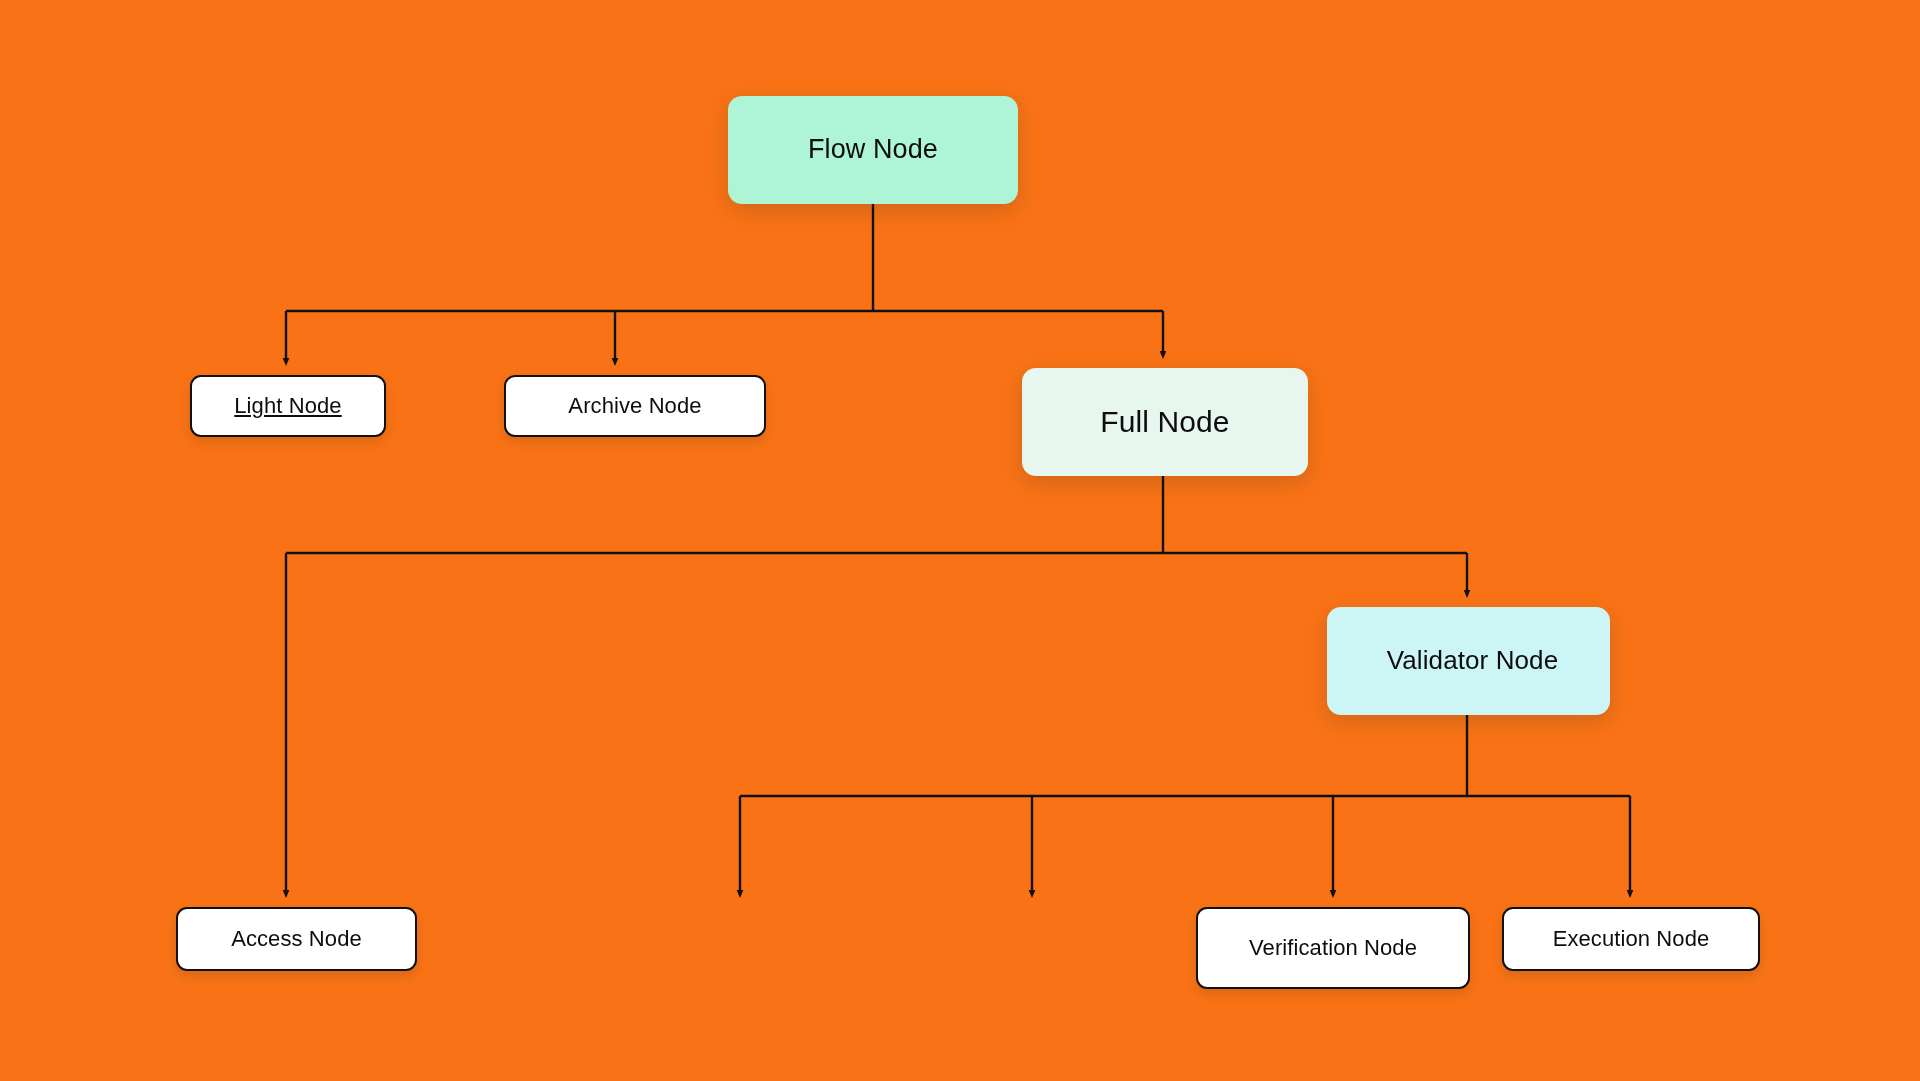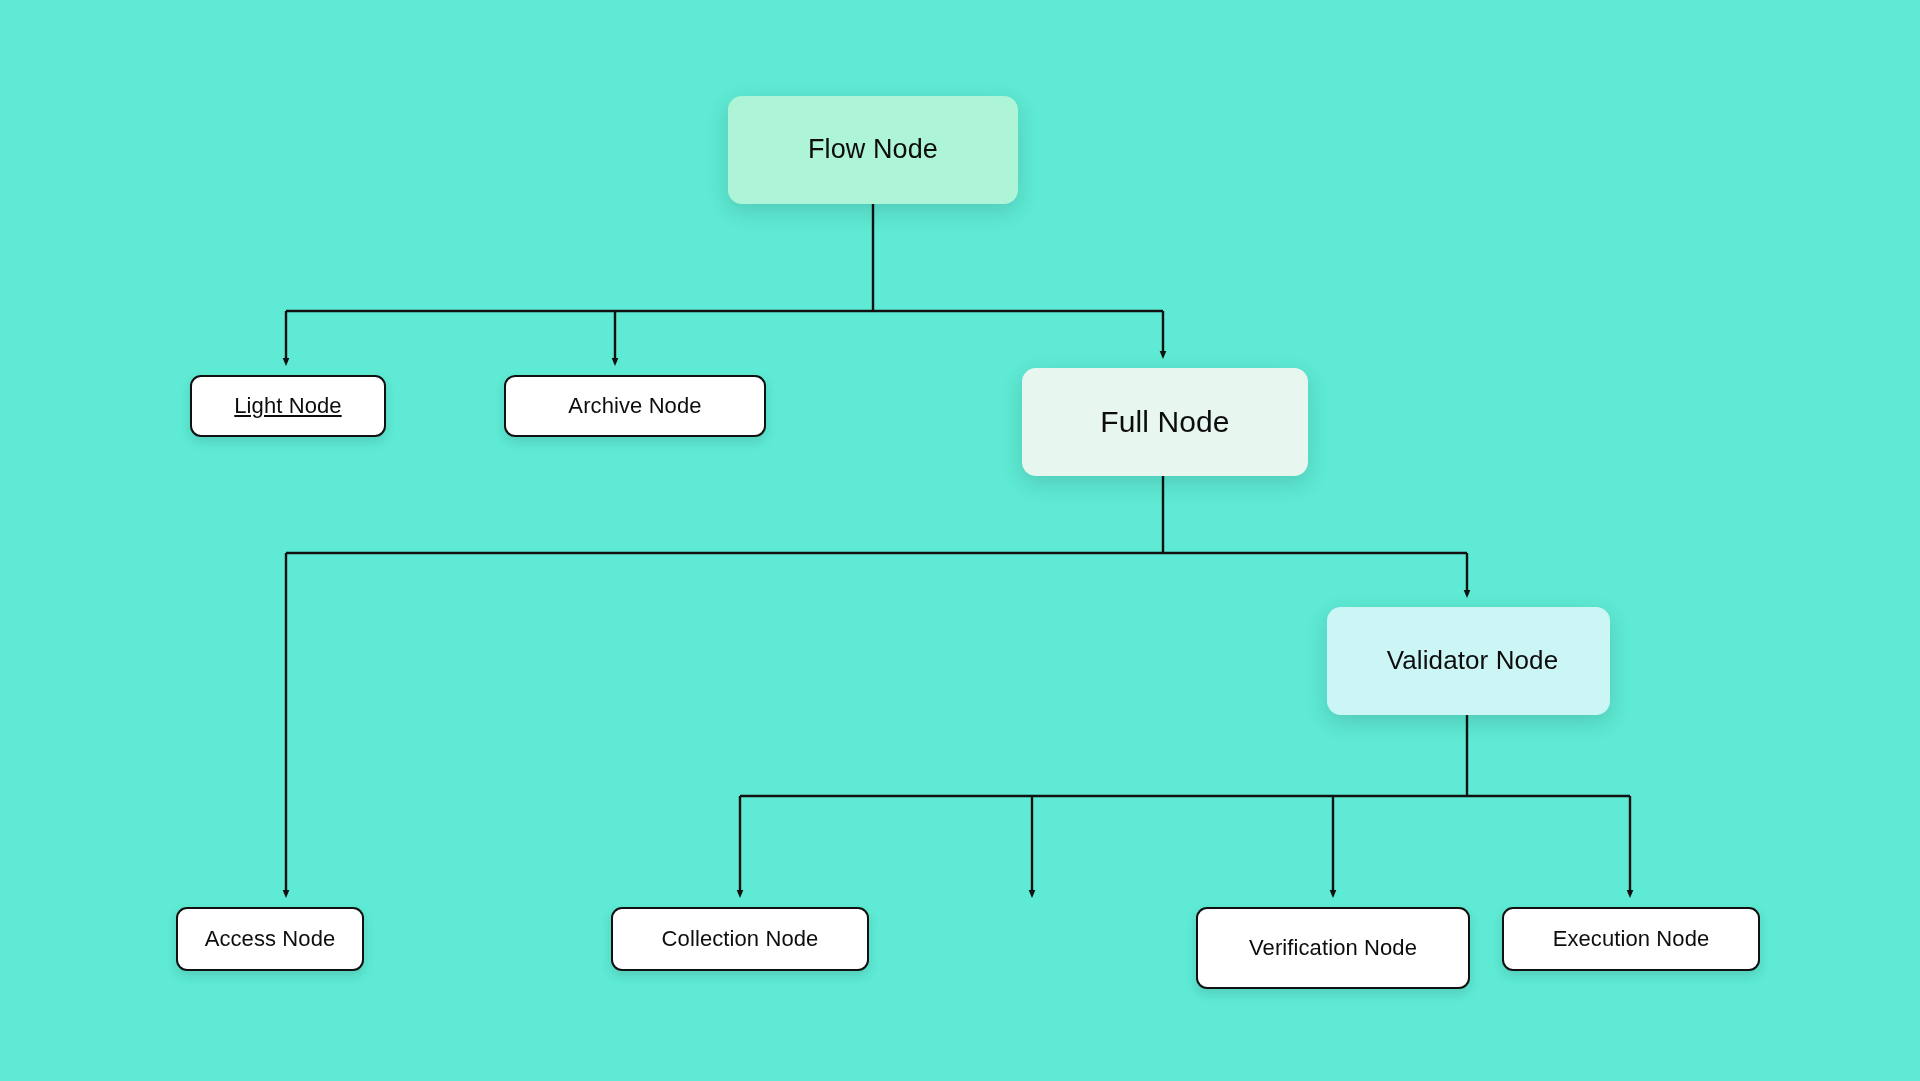--- a/index.html
+++ b/index.html
@@ -60,21 +60,21 @@
   .node.lvl-mid {
     font-size: 30px;
   }
   .node.lvl-sub {
     font-size: 26px;
   }
 </style>
 </head>
 <body>
 
-<div id="canvas" style="background: #5eead4;">
+<div id="canvas" style="background: #f97316;">
 
   <svg id="edges" viewBox="0 0 1920 1081" width="1920" height="1081">
     <defs>
       <marker id="arrowhead" viewBox="0 0 12 12" refX="6" refY="6" markerWidth="8" markerHeight="8" orient="auto-start-reverse" markerUnits="userSpaceOnUse">
         <path d="M 0 1 L 12 6 L 0 11 z" fill="#111111"></path>
       </marker>
     </defs>
 
     <g fill="none" stroke="#111111" stroke-width="2.4" stroke-linecap="butt">
 
@@ -96,18 +96,17 @@
       <path d="M 1333 796 L 1333 894" marker-end="url(#arrowhead)"></path>
       <path d="M 1630 796 L 1630 894" marker-end="url(#arrowhead)"></path>
     </g>
   </svg>
 
   <div class="node tinted lvl-root" style="left: 728px; top: 96px; width: 290px; height: 108px; background: rgb(174, 244, 214);">Flow Node</div>
   <div class="node plain" style="left: 190px; top: 375px; width: 196px; height: 62px; background: rgb(255, 255, 255); text-decoration: underline;">Light Node</div>
   <div class="node plain" style="left: 504px; top: 375px; width: 262px; height: 62px; background: rgb(255, 255, 255);">Archive Node</div>
   <div class="node tinted lvl-mid" style="left: 1022px; top: 368px; width: 286px; height: 108px; background: rgb(231, 246, 238);">Full Node</div>
   <div class="node tinted lvl-sub" style="left: 1327px; top: 607px; width: 283px; height: 108px; background: rgb(204, 246, 245); padding-left: 8px;">Validator Node</div>
-  <div class="node plain" style="left: 176px; top: 907px; width: 188px; height: 64px; background: rgb(255, 255, 255);">Access Node</div>
-  <div class="node plain" style="left: 611px; top: 907px; width: 258px; height: 64px; background: rgb(255, 255, 255);">Collection Node</div>
+  <div class="node plain" style="left: 176px; top: 907px; width: 241px; height: 64px; background: rgb(255, 255, 255);">Access Node</div>
   <div class="node plain" style="left: 1196px; top: 907px; width: 274px; height: 82px; background: rgb(255, 255, 255);">Verification Node</div>
   <div class="node plain" style="left: 1502px; top: 907px; width: 258px; height: 64px; background: rgb(255, 255, 255);">Execution Node</div>
 
 </div>
 
 </body></html>

